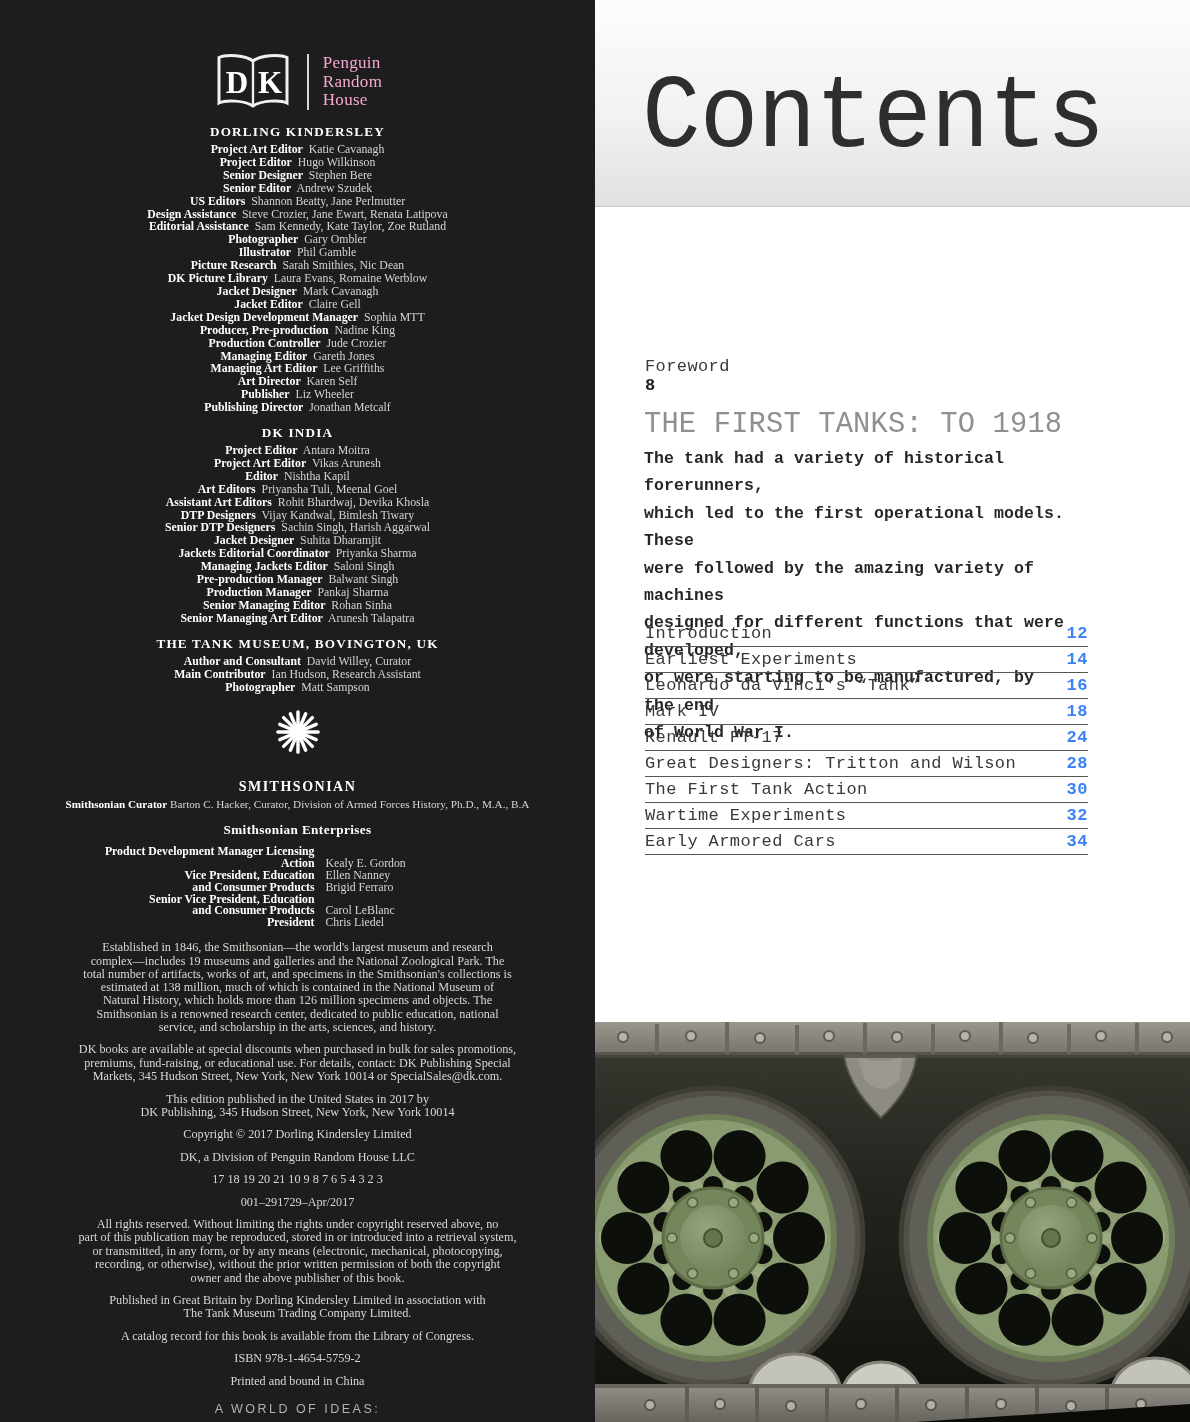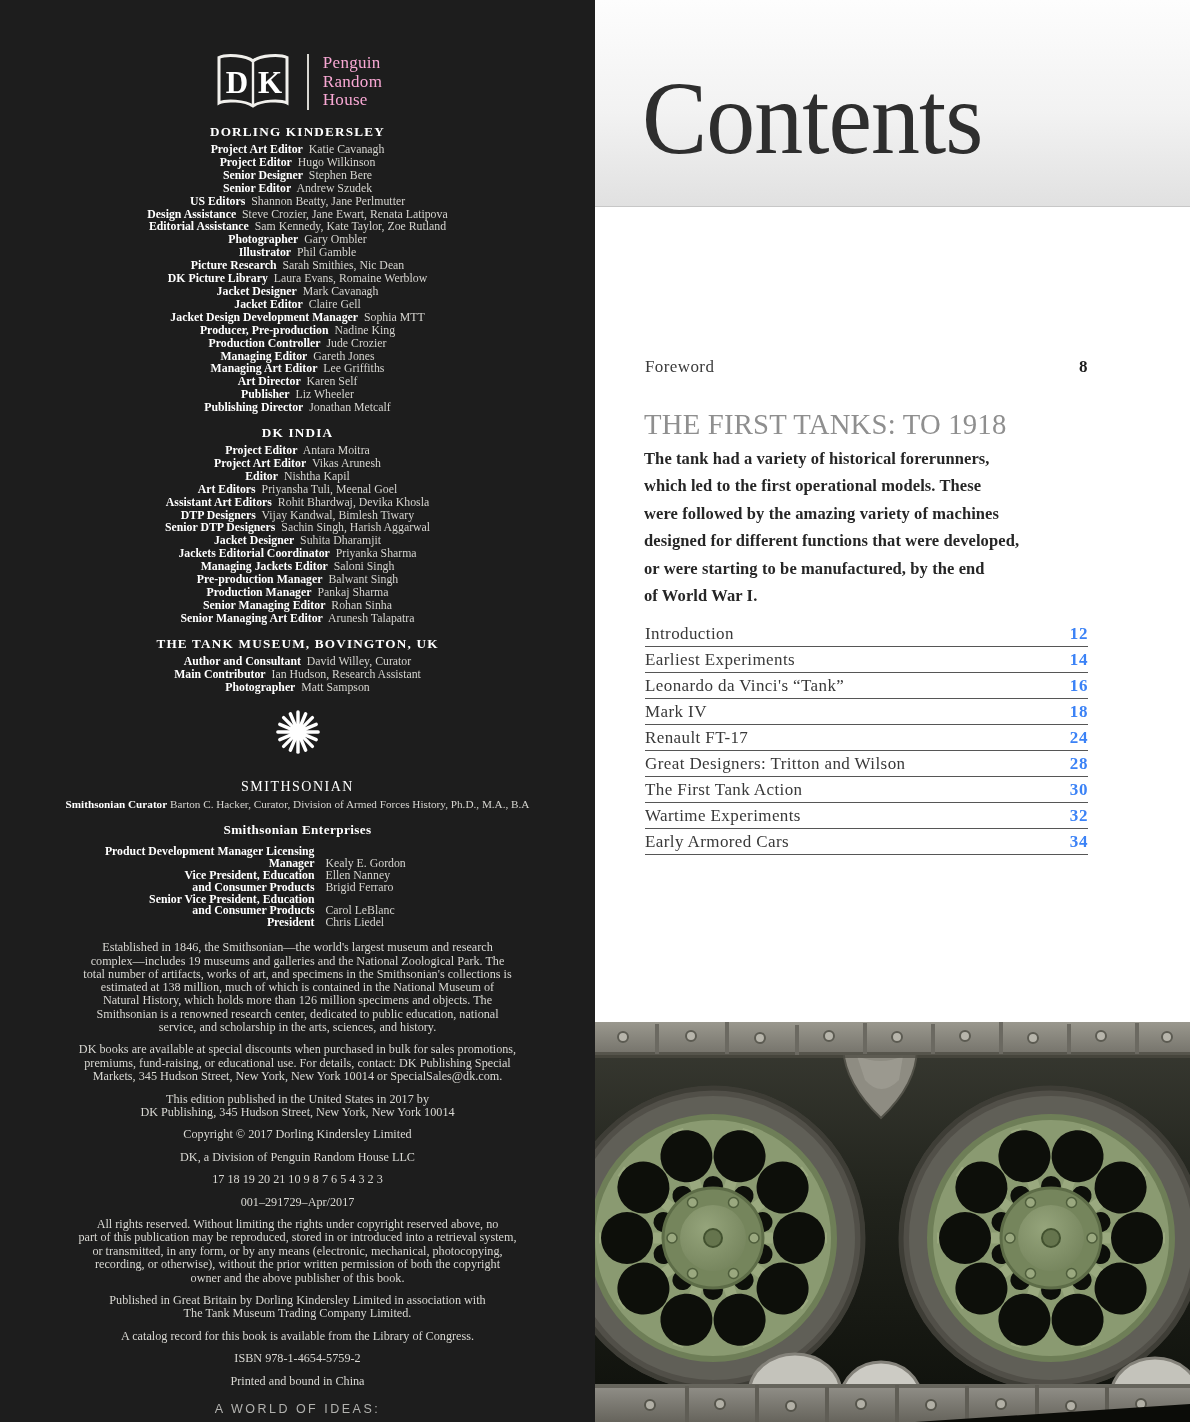--- a/index.html
+++ b/index.html
@@ -14,46 +14,46 @@
   .logo-divider{width:2px;height:56px;background:#d8d7d2;}
   .imprint{white-space:pre-line;text-align:left;font-size:17px;line-height:18.5px;color:#f9a8d4;letter-spacing:.3px;}
 
   .credit-heading{font-weight:bold;font-size:13.2px;letter-spacing:1.2px;color:#ffffff;margin:0 0 3px 0;}
   .credit-section{margin-bottom:11px;}
   .credit-line{margin:0;font-size:11.8px;line-height:12.9px;color:#d6d5d0;text-align:center;}
   .cl-label{font-weight:bold;color:#ffffff;}
   .cl-value{color:#d6d5d0;}
 
   .sunburst-wrap{margin:16px auto 2px auto;}
-  .smith-heading{font-weight:normal;font-size:14px;letter-spacing:1.5px;color:#ffffff;margin:20px 0 3px 0;}
+  .smith-heading{font-weight:bold;font-size:14px;letter-spacing:1.5px;color:#ffffff;margin:20px 0 3px 0;}
   .curator-line{font-size:11.2px;line-height:12.5px;margin:0;}
   .ent-heading{font-weight:bold;font-size:13.2px;color:#ffffff;margin:11px 0 3px 0;letter-spacing:.4px;}
   .ent-list{width:470px;margin:8px auto;}
   .ent-line{display:flex;margin:0;font-size:11.8px;line-height:11.9px;}
   .ent-label{flex:0 0 252px;text-align:right;font-weight:bold;color:#ffffff;}
   .ent-value{flex:1;text-align:left;padding-left:11px;color:#d6d5d0;}
 
   .about-para{margin:12px auto 0 auto;font-size:12.2px;line-height:13.3px;white-space:pre-line;color:#d9d8d3;}
   .notices .notice{margin:9px 0 0 0;font-size:12.2px;line-height:13.4px;white-space:pre-line;color:#d9d8d3;}
 
   .dk-footer{margin-top:14px;font-family:"Liberation Sans","DejaVu Sans",sans-serif;}
   .ideas-line{font-size:12.5px;letter-spacing:2.5px;color:#b2b2af;}
   .tagline-line{font-size:15px;font-weight:bold;letter-spacing:.8px;color:#ffffff;margin-top:16px;}
   .website-line{font-size:13px;color:#9a9a97;margin-top:6px;letter-spacing:.5px;}
 
   
   .right-page{position:absolute;left:595px;top:0;width:595px;height:1020px;background:#ffffff;
-    font-family:Liberation Serif, serif;}
+    font-family:Liberation Mono, monospace;}
   .header-band{position:absolute;left:0;top:0;width:595px;height:206px;
     background:linear-gradient(#fdfdfd 0%,#f2f2f2 55%,#e1e1e1 100%);border-bottom:1px solid #c7c7c7;}
   .contents-title{position:absolute;left:47px;top:62px;font-size:103px;line-height:1.1;color:#2e2e2e;
     transform:scaleX(.95);transform-origin:left top;letter-spacing:-1px;}
 
   .foreword-row{position:absolute;left:50px;right:102px;top:357px;display:flex;justify-content:space-between;
-    align-items:baseline;font-size:17px;color:#3a3a3a;letter-spacing:.4px;}
+    align-items:baseline;font-size:17px;color:#3a3a3a;letter-spacing:.4px;flex-direction:column;}
   .foreword-page{font-weight:bold;color:#1d1d1d;}
 
   .section-title{position:absolute;left:49px;top:408px;font-size:29px;color:#8f8f8f;letter-spacing:.2px;
     transform:scaleX(.99);transform-origin:left top;}
   .section-desc{position:absolute;left:49px;top:445px;width:430px;font-size:16.5px;line-height:27.4px;
     font-weight:bold;color:#262626;white-space:pre-line;letter-spacing:.1px;}
 
   .toc-list{position:absolute;left:50px;top:621px;right:102px;}
   .toc-row{display:flex;justify-content:space-between;align-items:baseline;height:22px;padding-top:3px;
     border-bottom:1.4px solid #565656;font-size:17px;color:#393939;letter-spacing:.4px;}
@@ -149,21 +149,21 @@
     <h2 class="smith-heading">SMITHSONIAN</h2>
     <p class="curator-line"><span class="cl-label">Smithsonian Curator</span>&nbsp;<span class="cl-value">Barton C. Hacker, Curator, Division of Armed Forces History, Ph.D., M.A., B.A</span></p>
 
     <h2 class="ent-heading">Smithsonian Enterprises</h2>
     <div class="ent-list">
         <p class="ent-line">
           <span class="ent-label">Product Development Manager Licensing</span>
           <span class="ent-value"></span>
         </p>
         <p class="ent-line">
-          <span class="ent-label">Manager</span>
+          <span class="ent-label">Action</span>
           <span class="ent-value">Kealy E. Gordon</span>
         </p>
         <p class="ent-line">
           <span class="ent-label">Vice President, Education</span>
           <span class="ent-value">Ellen Nanney</span>
         </p>
         <p class="ent-line">
           <span class="ent-label">and Consumer Products</span>
           <span class="ent-value">Brigid Ferraro</span>
         </p>

